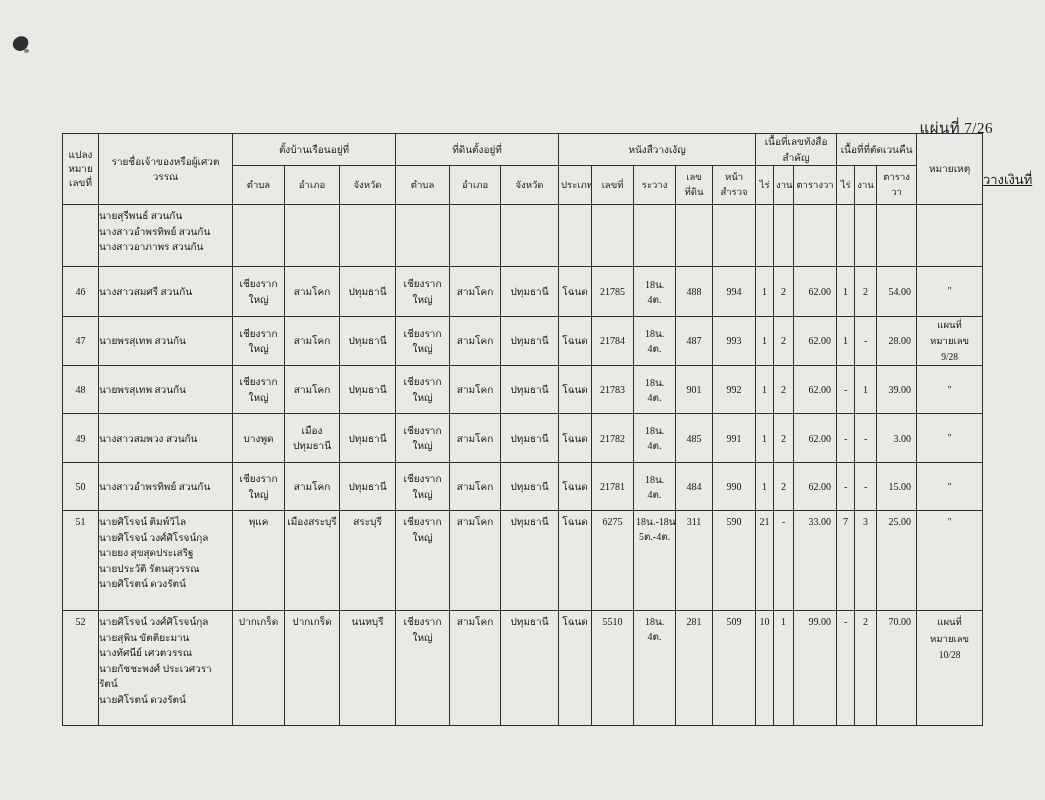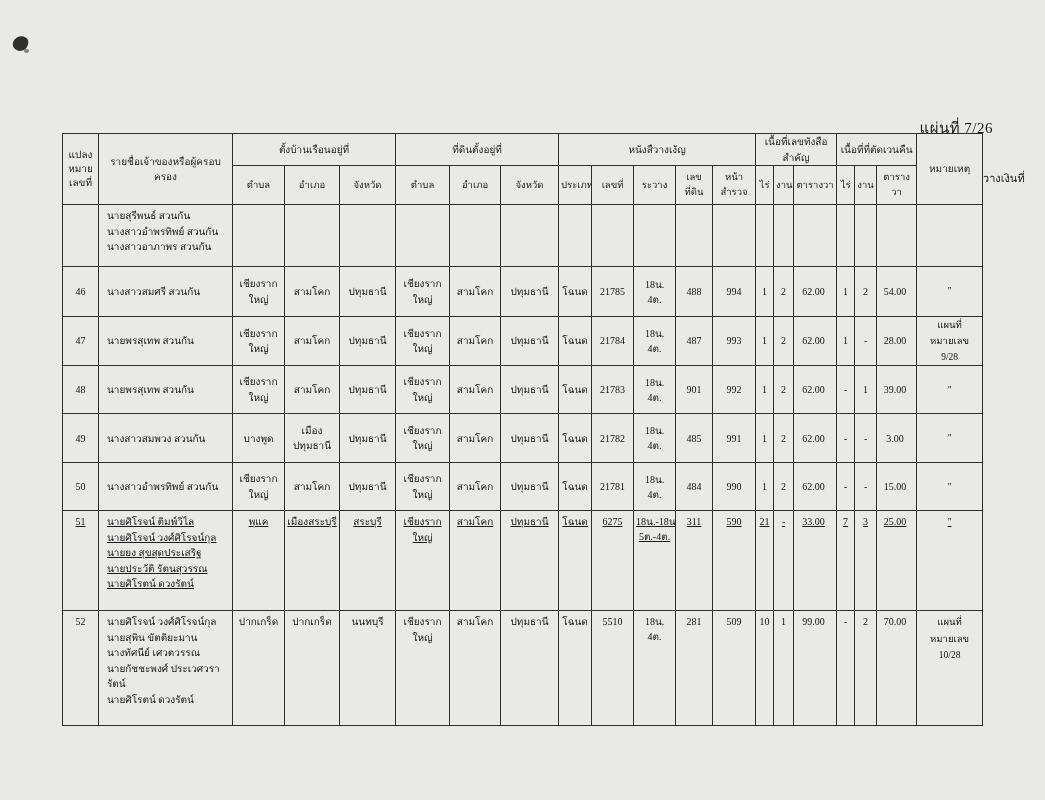--- a/index.html
+++ b/index.html
@@ -3,51 +3,51 @@
 <meta charset="utf-8">
 <style>
   html,body{margin:0;padding:0;}
   body{
     width:1045px;height:800px;position:relative;overflow:hidden;
     background:#e9e9e6;color:#1b1b1b;
     font-family:"Liberation Serif","DejaVu Serif",serif;
   }
   .page{position:absolute;inset:0;}
   .sheet-label{position:absolute;top:116px;left:893px;width:100px;text-align:right;font-size:15px;letter-spacing:.5px;}
-  .deposit-note{position:absolute;top:169px;left:983px;font-size:11px;white-space:nowrap;}
+  .deposit-note{position:absolute;top:169px;left:983px;font-size:13px;white-space:nowrap;text-decoration:underline;}
   .scan-blob{position:absolute;left:13px;top:36px;width:15px;height:15px;background:#161616;border-radius:62% 40% 55% 45%;transform:rotate(14deg);opacity:.88;}
   .scan-blob2{position:absolute;left:24px;top:49px;width:5px;height:4px;background:#3a3a3a;border-radius:50%;opacity:.6;}
 
   table.doc{
     position:absolute;left:62px;top:133px;width:920px;
     border-collapse:collapse;table-layout:fixed;
     border:1.5px solid #242424;
   }
   .doc th,.doc td{
     border:1px solid #2e2e2e;
     font-weight:normal;font-size:10px;
     padding:0 2px;overflow:hidden;
     white-space:pre-line;line-height:1.55;
     text-align:center;vertical-align:middle;
   }
   thead tr.h1 th{height:24px;font-size:10px;}
   thead tr.h2 th{height:38px;font-size:9.5px;}
   th.plotno{line-height:1.4;}
   tbody td{color:#141414;}
-  tbody td.c1{text-align:left;padding-left:8px;}
-  tbody td.c15,tbody td.c18{padding-right:5px;}
+  tbody td.c1{text-align:left;padding-left:0;}
+  tbody td.c15,tbody td.c18{text-align:right;padding-right:5px;}
   tbody td.c19{font-size:9.5px;line-height:1.7;}
   tbody td.c10{line-height:1.5;margin-top:40px;}
   tbody tr:nth-child(1){height:62px;}
   tbody tr:nth-child(2){height:50px;font-family:Liberation Serif, serif;}
   tbody tr:nth-child(3){height:49px;}
   tbody tr:nth-child(4){height:48px;}
   tbody tr:nth-child(5){height:49px;}
   tbody tr:nth-child(6){height:48px;}
-  tbody tr:nth-child(7){height:100px;text-decoration:underline;}
+  tbody tr:nth-child(7){height:100px;}
   tbody tr:nth-child(8){height:115px;}
   tbody tr:nth-child(1) td,
   tbody tr:nth-child(7) td,
   tbody tr:nth-child(8) td{vertical-align:top;padding-top:3px;}
 </style>
 </head>
 <body>
 
 <div class="page">
 
@@ -78,21 +78,21 @@
       <col style="width:18px">
         <col style="width:22px">
         <col style="width:40px">
       <col style="width:66px">
     </colgroup>
     <thead>
       <tr class="h1">
         <th rowspan="2" class="plotno">แปลง
 หมาย
 เลขที่</th>
-        <th rowspan="2">รายชื่อเจ้าของหรือผู้ครอบครอง</th>
+        <th rowspan="2">รายชื่อเจ้าของหรือผู้เศวตวรรณ</th>
         <th colspan="3">ตั้งบ้านเรือนอยู่ที่</th>
         <th colspan="3">ที่ดินตั้งอยู่ที่</th>
         <th colspan="5">หนังสืวางเงัญ</th>
         <th colspan="3">เนื้อที่เลขทังสือสำคัญ</th>
         <th colspan="3">เนื้อที่ที่ตัดเวนคืน</th>
         <th rowspan="2">หมายเหตุ</th>
       </tr>
       <tr class="h2">
         <th>ตำบล</th>
         <th>อำเภอ</th>

